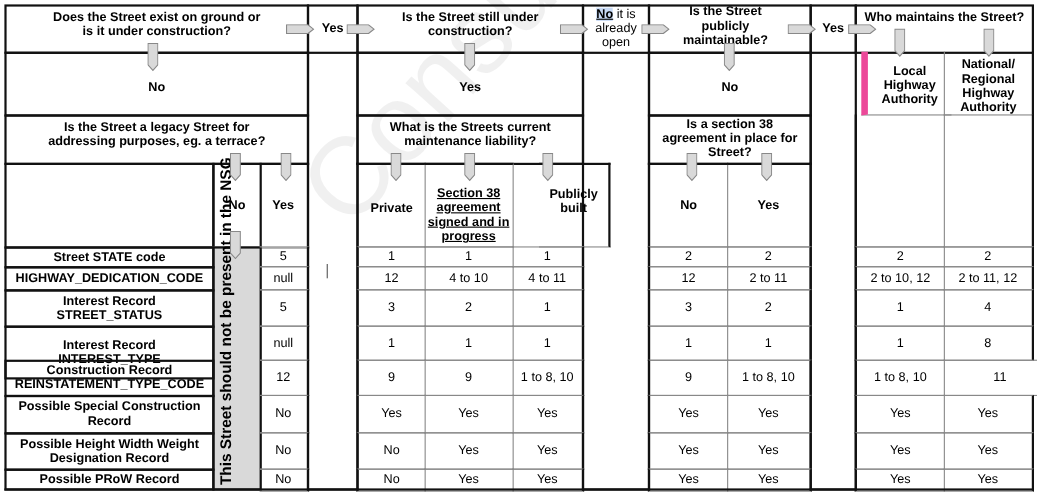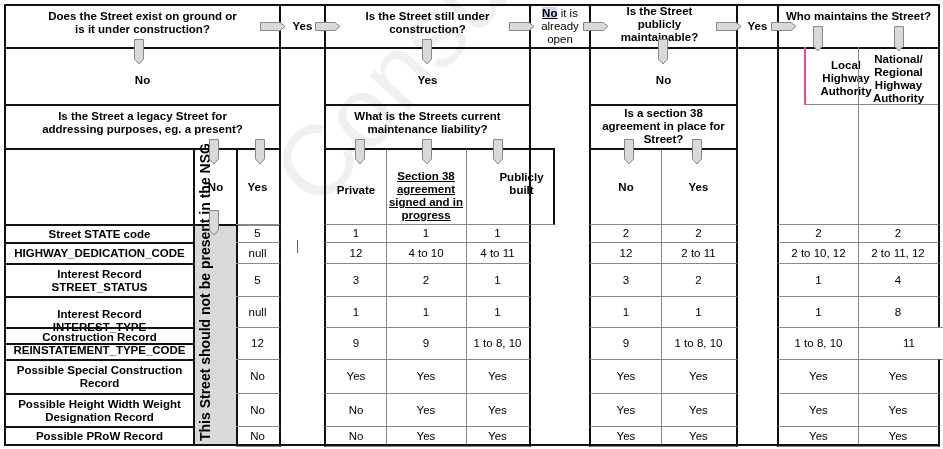--- a/index.html
+++ b/index.html
@@ -26,25 +26,25 @@
 <div class="c thick" style="left:529px;top:4px;width:62px;height:45px;flex-direction:column;line-height:13px;">
   <div><span class="b noHi">No</span><span style="display:inline"> it is already open</span></div>
 </div>
 <div class="c b thick" style="left:589px;top:4px;width:149px;height:45px;padding:0 28px 4px 20px;">Is the Street publicly maintainable?</div>
 <div class="c b thick" style="left:736px;top:4px;width:43px;height:45px;">Yes</div>
 <div class="c b thick" style="left:777px;top:4px;width:163px;height:45px;align-items:flex-start;padding-top:4px;">Who maintains the Street?</div>
 
 <div class="c b thick" style="left:4px;top:47px;width:277px;height:59px;padding-top:8px;">No</div>
 <div class="c b thick" style="left:324px;top:47px;width:207px;height:59px;padding-top:8px;">Yes</div>
 <div class="c b thick" style="left:589px;top:47px;width:149px;height:59px;padding-top:8px;">No</div>
-<div class="c b" style="left:804px;top:47px;width:82px;height:58px;border-left:2px solid #ec4899;border-bottom:1px solid #888;padding-top:6px;">Local Highway Authority</div>
+<div class="c b" style="left:783px;top:47px;width:82px;height:58px;border-left:6px solid #ec4899;border-bottom:1px solid #888;padding-top:6px;">Local Highway Authority</div>
 <div class="c b" style="left:858px;top:47px;width:82px;height:58px;border-left:1px solid #888;border-right:2px solid #111;border-bottom:1px solid #888;padding-top:6px;">National/ Regional Highway Authority</div>
 
 <div class="c b thick" style="left:4px;top:104px;width:277px;height:46px;padding:0 20px 8px 20px;">
-    <span>Is the Street a legacy Street for addressing purposes, eg. a present?</span>
+    <span>Is the Street a legacy Street for addressing purposes, eg. a terrace?</span>
   </div>
 <div class="c b thick" style="left:324px;top:104px;width:207px;height:46px;padding:0 20px 8px 20px;">What is the Streets current maintenance liability?</div>
 <div class="c b thick" style="left:589px;top:104px;width:149px;height:46px;padding:0 8px 2px 8px;">Is a section 38 agreement in place for Street?</div>
 
 <div style="position:absolute;left:279px;top:47px;width:47px;height:399px;border-left:2px solid #111;border-right:2px solid #111;border-bottom:2px solid #111;box-sizing:border-box;"></div>
 <div style="position:absolute;left:529px;top:47px;width:62px;height:399px;border-left:2px solid #111;border-right:2px solid #111;border-bottom:2px solid #111;box-sizing:border-box;"></div>
 <div style="position:absolute;left:736px;top:47px;width:43px;height:399px;border-left:2px solid #111;border-right:2px solid #111;border-bottom:2px solid #111;box-sizing:border-box;"></div>
 <div style="position:absolute;left:297px;top:240px;width:1px;height:13px;background:#555;"></div>
 
 <div style="position:absolute;left:4px;top:148px;width:191px;height:78px;border:2px solid #111;box-sizing:border-box;"></div>

